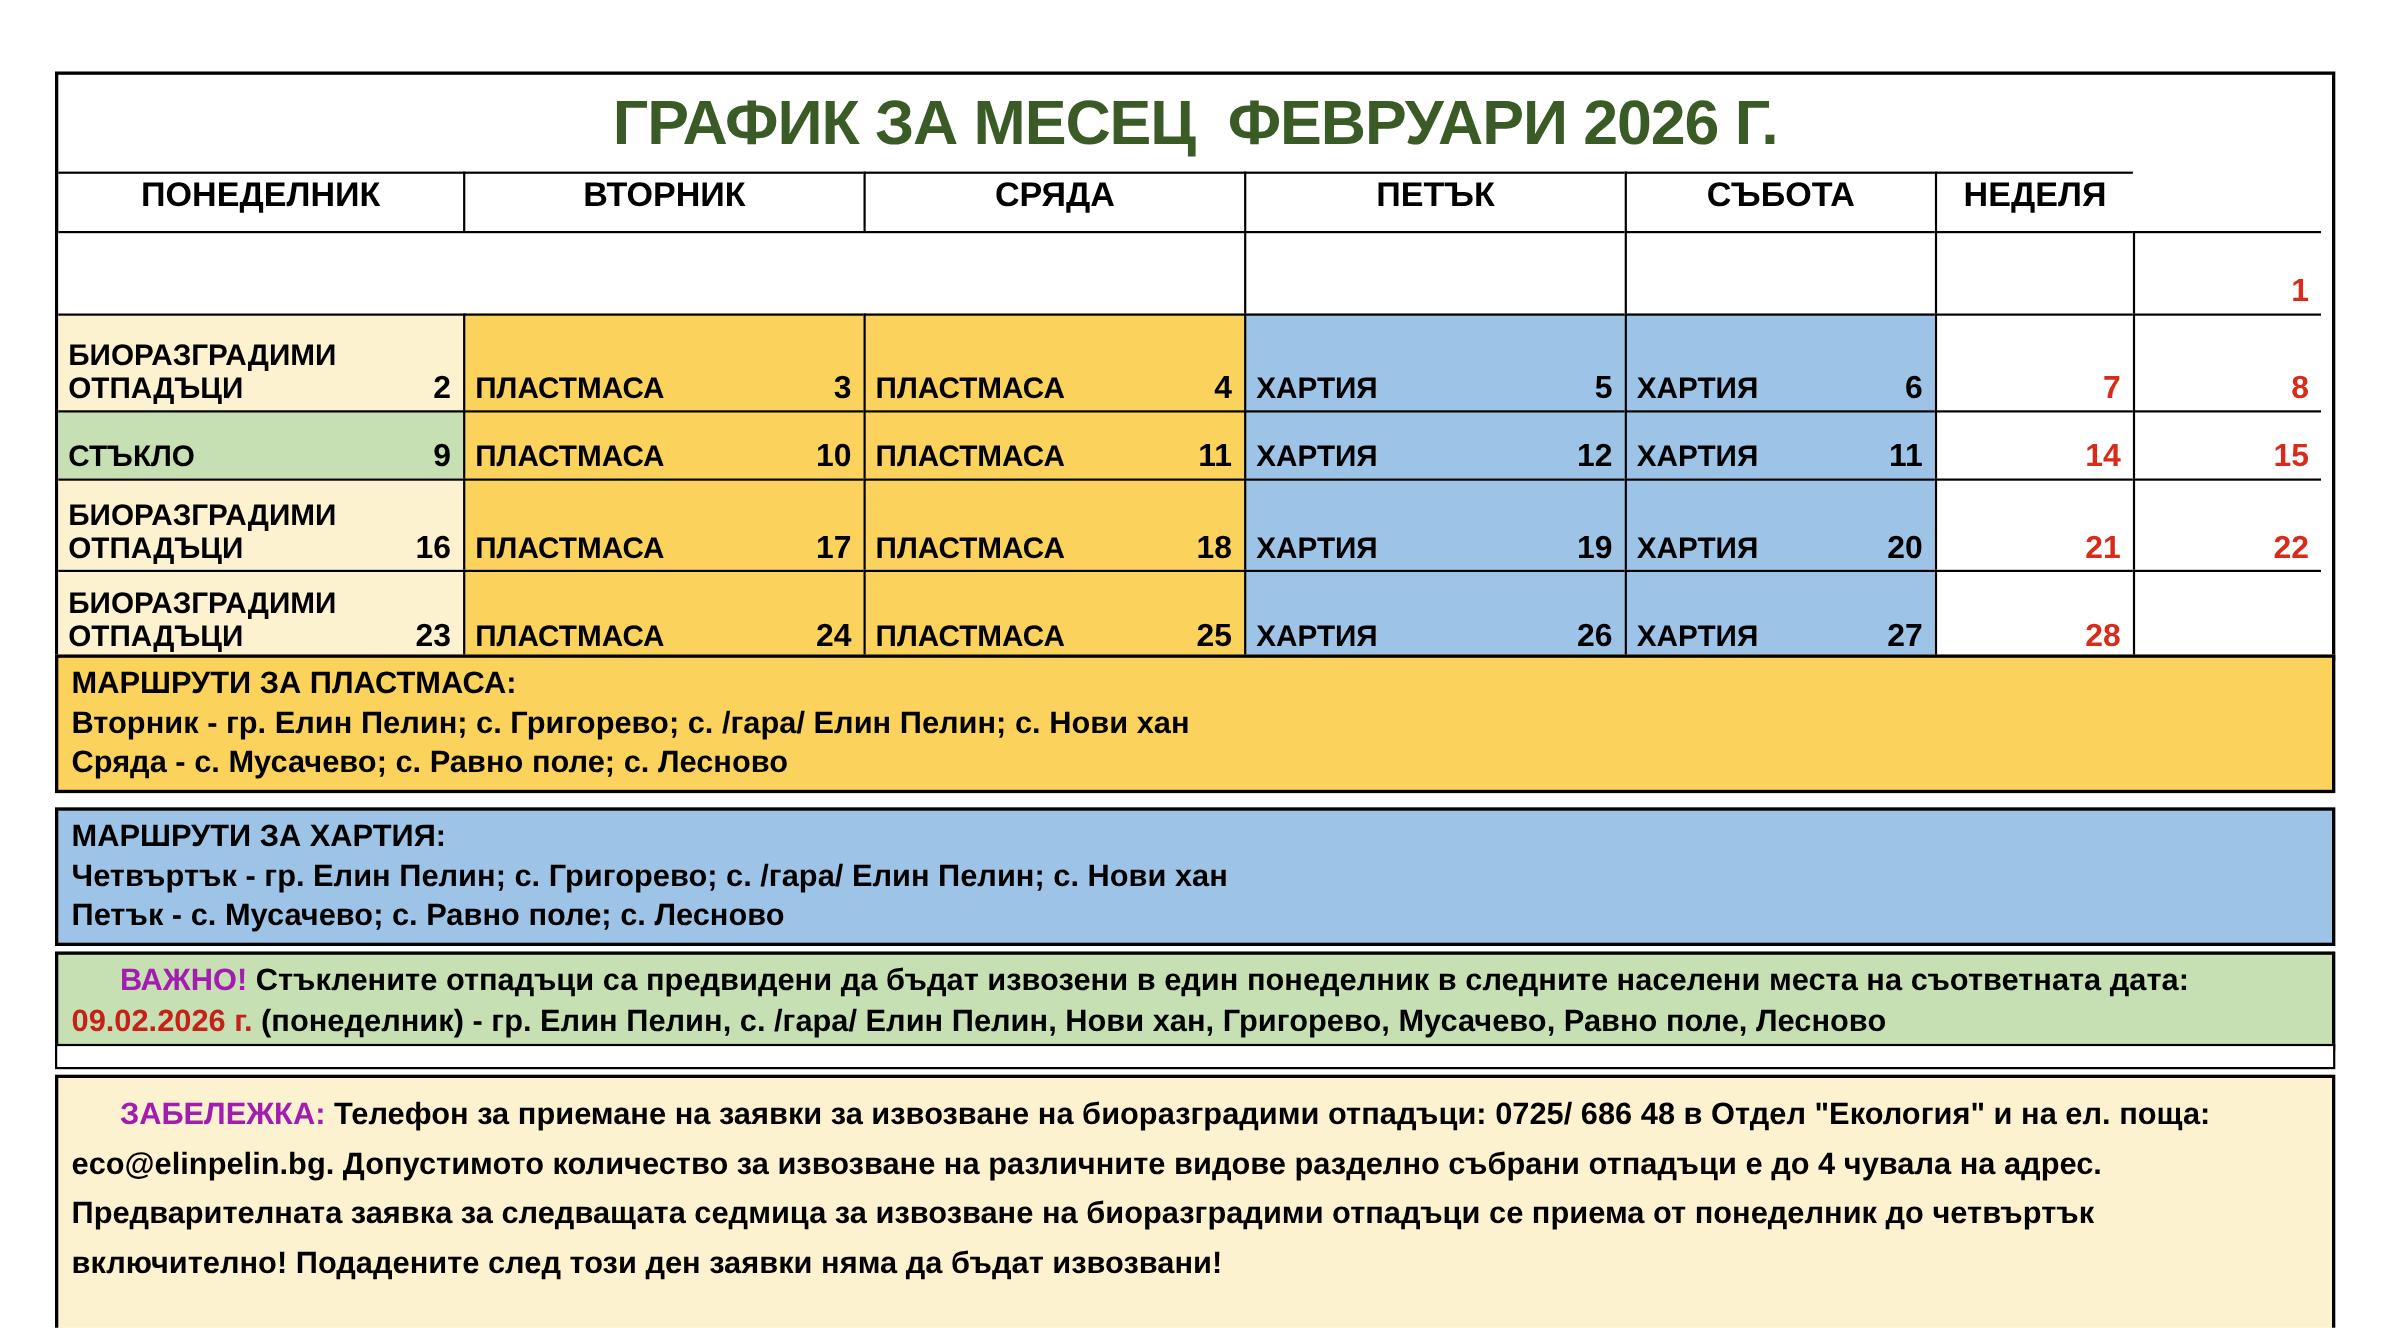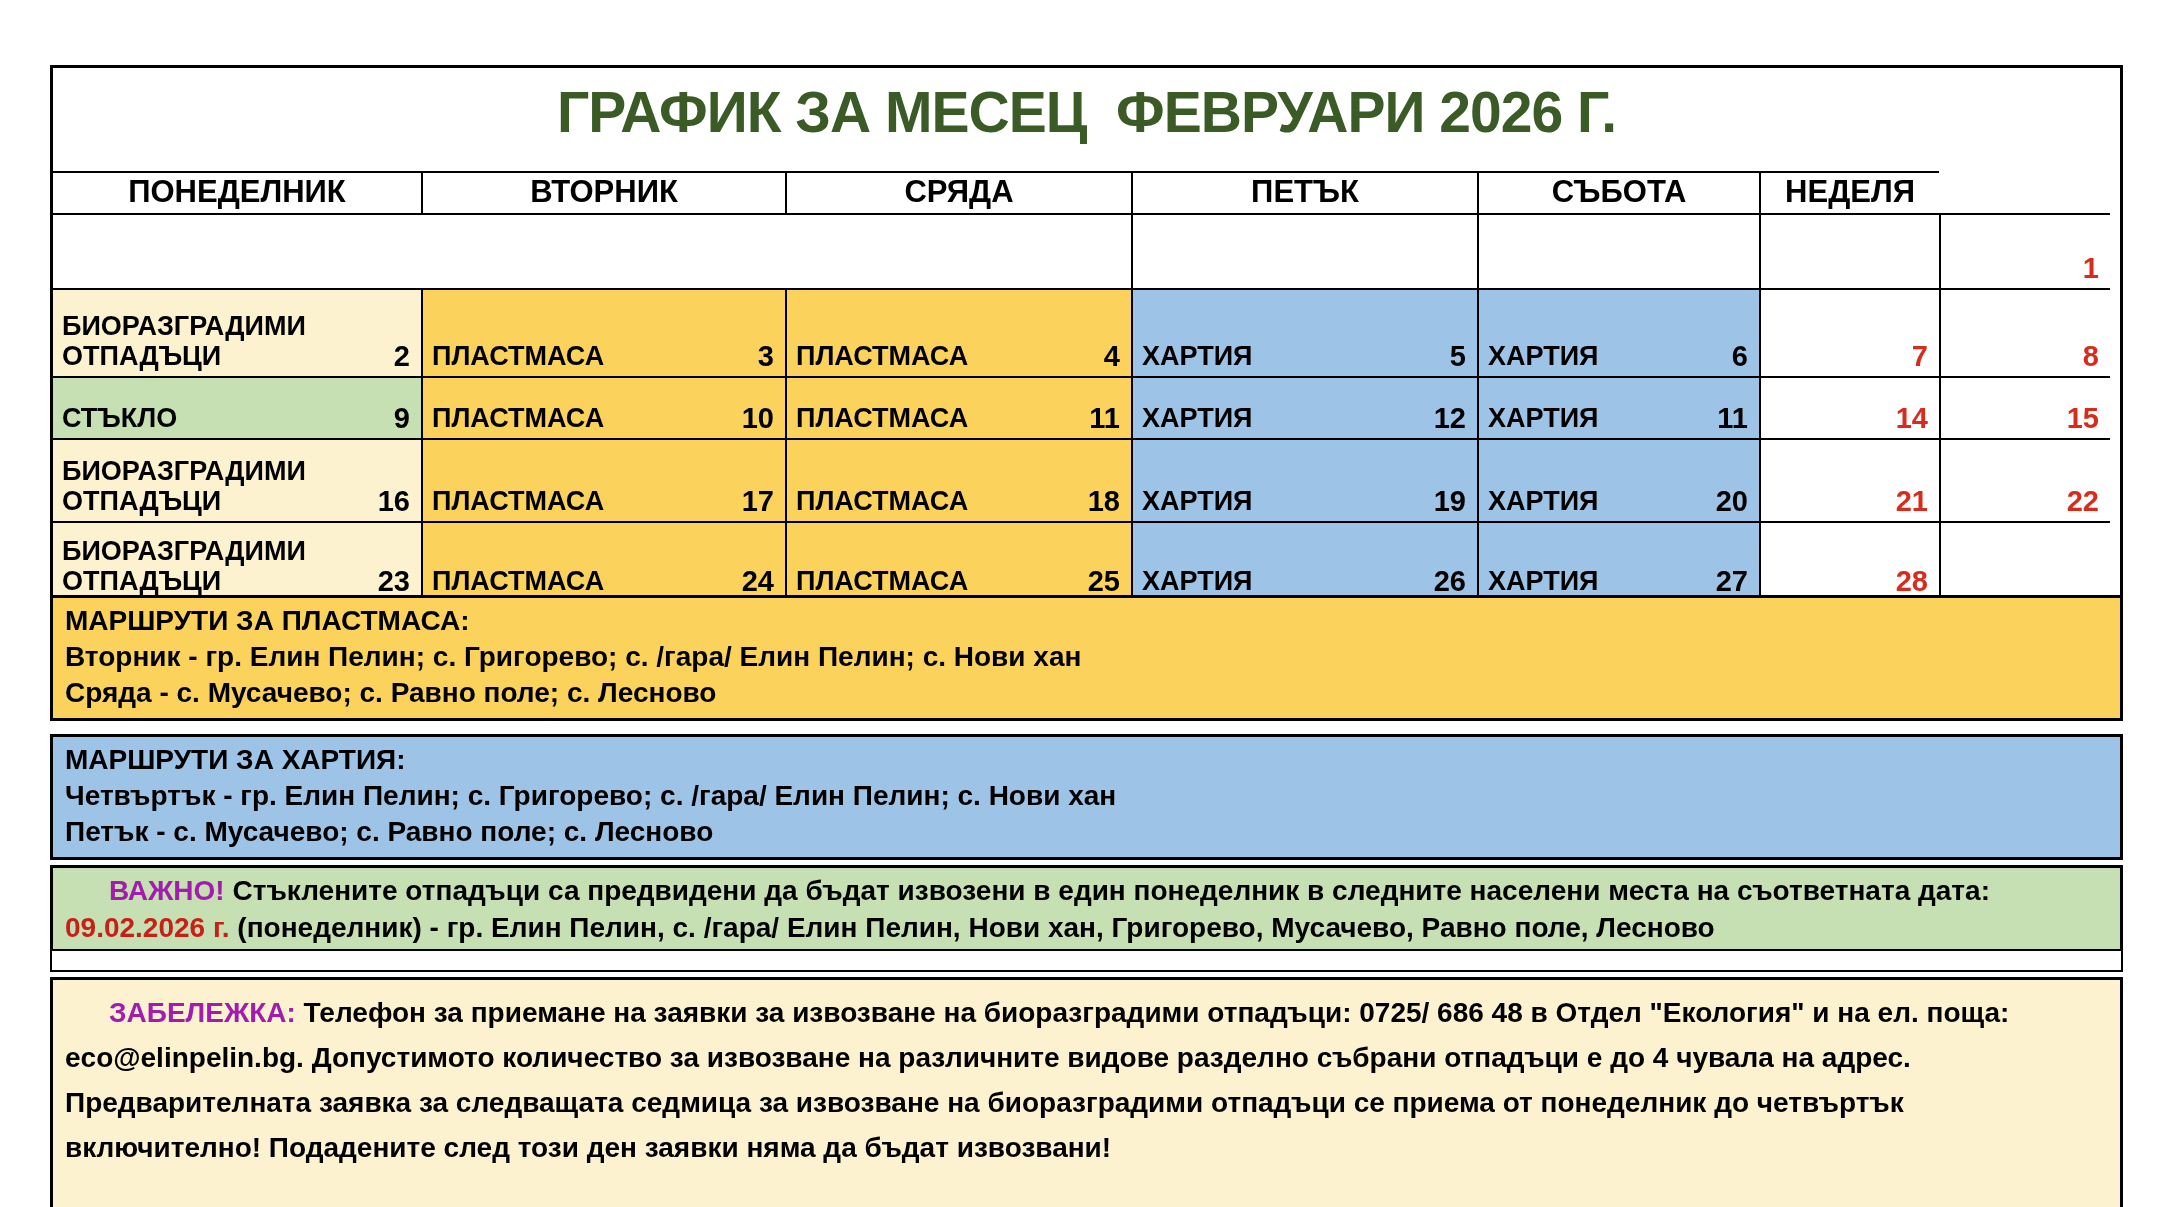--- a/index.html
+++ b/index.html
@@ -4,21 +4,21 @@
 <style>
   * { margin:0; padding:0; box-sizing:border-box; }
   html,body { width:2173px; height:1207px; background:#ffffff; font-family:"Liberation Sans", sans-serif; font-weight:bold; color:#000; }
   .page { position:relative; width:2173px; height:1207px; overflow:hidden; }
 
   
   .cal { position:absolute; left:50px; top:65px; width:2073px; border:3px solid #000; background:#fff; }
   .title-row { height:88px; display:flex; align-items:center; justify-content:center; }
   .title { font-size:57px; letter-spacing:-1px; color:#3A5B25; white-space:pre; }
   .hdr-row, .wrow { display:grid; grid-template-columns:368px 364px 346px 346px 282px 180px 171px; }
-  .hcell { border-left:2px solid #000; border-top:2px solid #000; text-align:center; font-size:31px; padding:1px 0 3px 0;margin-top:15px; }
+  .hcell { border-left:2px solid #000; border-top:2px solid #000; text-align:center; font-size:31px; padding:1px 0 15px 0; }
   .hcell:first-child { border-left:none; }
   .cell { border-left:2px solid #000; border-top:2px solid #000; display:flex; justify-content:space-between; align-items:flex-end; padding:4px 11px 5px 9px; overflow:hidden; }
   .cell:first-child { border-left:none; }
   .span3 { grid-column:span 3; }
   .r0 .cell { height:75px; }
   .r1 .cell { height:88px; }
   .r2 .cell { height:62px; }
   .r3 .cell { height:83px; }
   .r4 .cell { height:80px; }
   .cl { font-size:27px; line-height:30px; max-width:calc(100% - 58px); }

